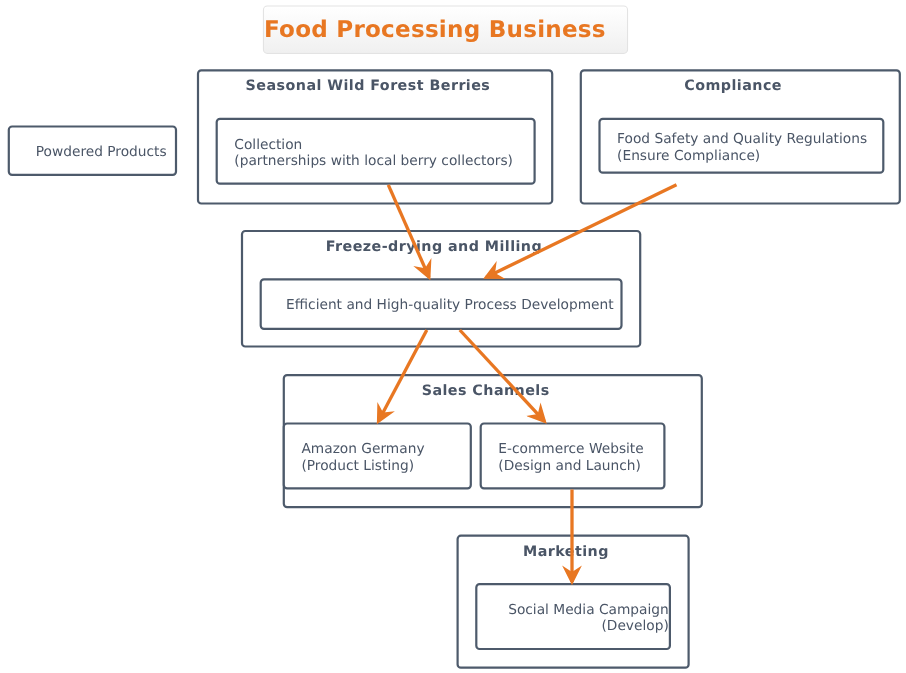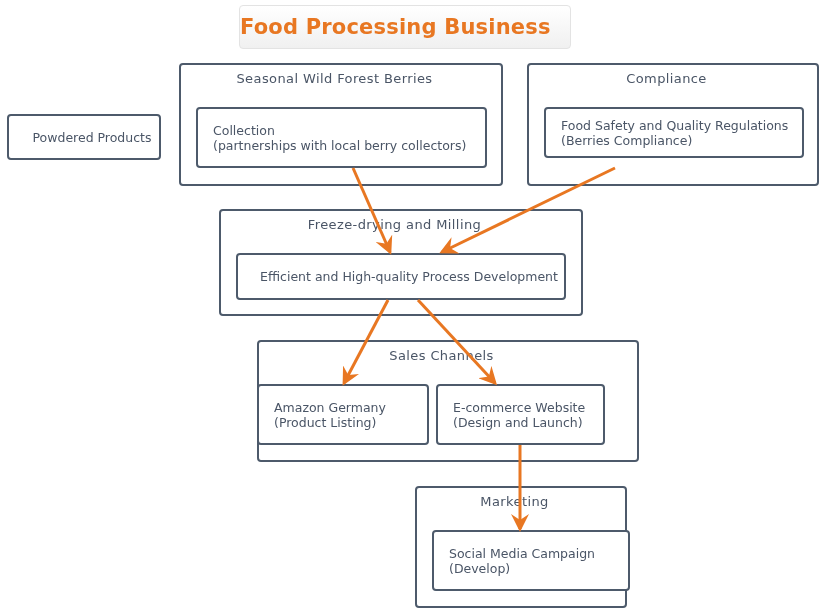--- a/index.html
+++ b/index.html
@@ -5,21 +5,21 @@
   html, body { margin: 0; padding: 0; background: #ffffff; }
   body { width: 824px; height: 612px; position: relative; overflow: hidden;
          font-family: "DejaVu Sans", sans-serif; color: #4a5566; }
   .title-box { position: absolute; left: 239px; top: 5px; width: 332px; height: 44px;
                border: 1px solid #e3e3e3; border-radius: 4px;
                background: linear-gradient(#ffffff, #f0f0f0);
                display: flex; align-items: center; justify-content: flex-start; box-sizing: border-box; }
   .title-text { color: #e87722; font-weight: bold; font-size: 21px; letter-spacing: 0.2px; }
   .pkg { position: absolute; border: 2px solid #4d5a6b; border-radius: 4px; box-sizing: border-box; background: transparent; }
   .pkg-title { position: absolute; left: 0; right: 13px; top: 6px; text-align: center;
-               font-weight: normal; font-size: 13px; color: #4a5566; letter-spacing: 0.4px; }
+               font-weight: bold; font-size: 13px; color: #4a5566; letter-spacing: 0.4px; }
   .node { position: absolute; border: 2px solid #4d5a6b; border-radius: 4px; box-sizing: border-box;
           background: #ffffff; font-size: 12.5px; color: #4a5566; line-height: 15px;
           display: flex; flex-direction: column; justify-content: center; padding-left: 15px; }
   .node.center { align-items: center; padding-left: 16px; }
   svg.edges { position: absolute; left: 0; top: 0; width: 824px; height: 612px; pointer-events: none; }
 </style>
 </head>
 <body>
 
 <div class="title-box">
@@ -36,21 +36,21 @@
 <div class="node" style="left:196px; top:107px; width:291px; height:61px;">
   <span>Collection</span>
   <span>(partnerships with local berry collectors)</span>
 </div>
 
 <div class="pkg" style="left:527px; top:63px; width:292px; height:123px;">
   <div class="pkg-title">Compliance</div>
 </div>
 <div class="node" style="left:544px; top:107px; width:260px; height:51px;">
   <span>Food Safety and Quality Regulations</span>
-  <span>(Berries Compliance)</span>
+  <span>(Ensure Compliance)</span>
 </div>
 
 <div class="pkg" style="left:219px; top:209px; width:364px; height:107px;">
   <div class="pkg-title">Freeze-drying and Milling</div>
 </div>
 <div class="node center" style="left:236px; top:253px; width:330px; height:47px;">
   <span>Efficient and High-quality Process Development</span>
 </div>
 
 <div class="pkg" style="left:241px; top:340px; width:382px; height:122px;margin-left:16px;">
@@ -61,21 +61,21 @@
   <span>(Product Listing)</span>
 </div>
 <div class="node" style="left:436px; top:384px; width:169px; height:61px;">
   <span>E-commerce Website</span>
   <span>(Design and Launch)</span>
 </div>
 
 <div class="pkg" style="left:415px; top:486px; width:212px; height:122px;">
   <div class="pkg-title">Marketing</div>
 </div>
-<div class="node" style="left:432px; top:530px; width:198px; height:61px;">
+<div class="node" style="left:432px; top:530px; width:178px; height:61px;align-items:flex-end;">
   <span>Social Media Campaign</span>
   <span>(Develop)</span>
 </div>
 
 <svg class="edges" viewBox="0 0 824 612">
   <defs>
     <marker id="arrowhead" viewBox="0 0 12 12" refX="10" refY="6" markerWidth="6" markerHeight="6" orient="auto" markerUnits="strokeWidth">
       <path d="M0,0 L12,6 L0,12 L4,6 Z" fill="#e87722"></path>
     </marker>
   </defs>

